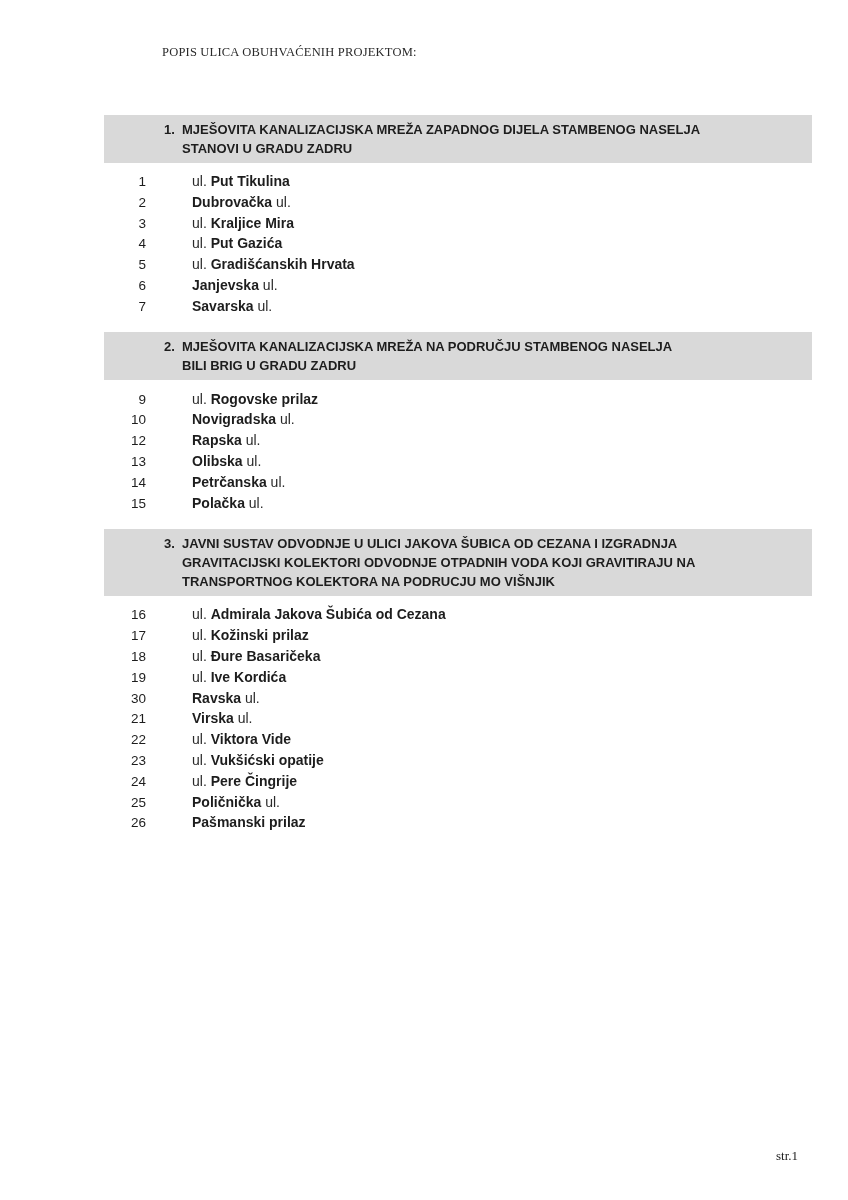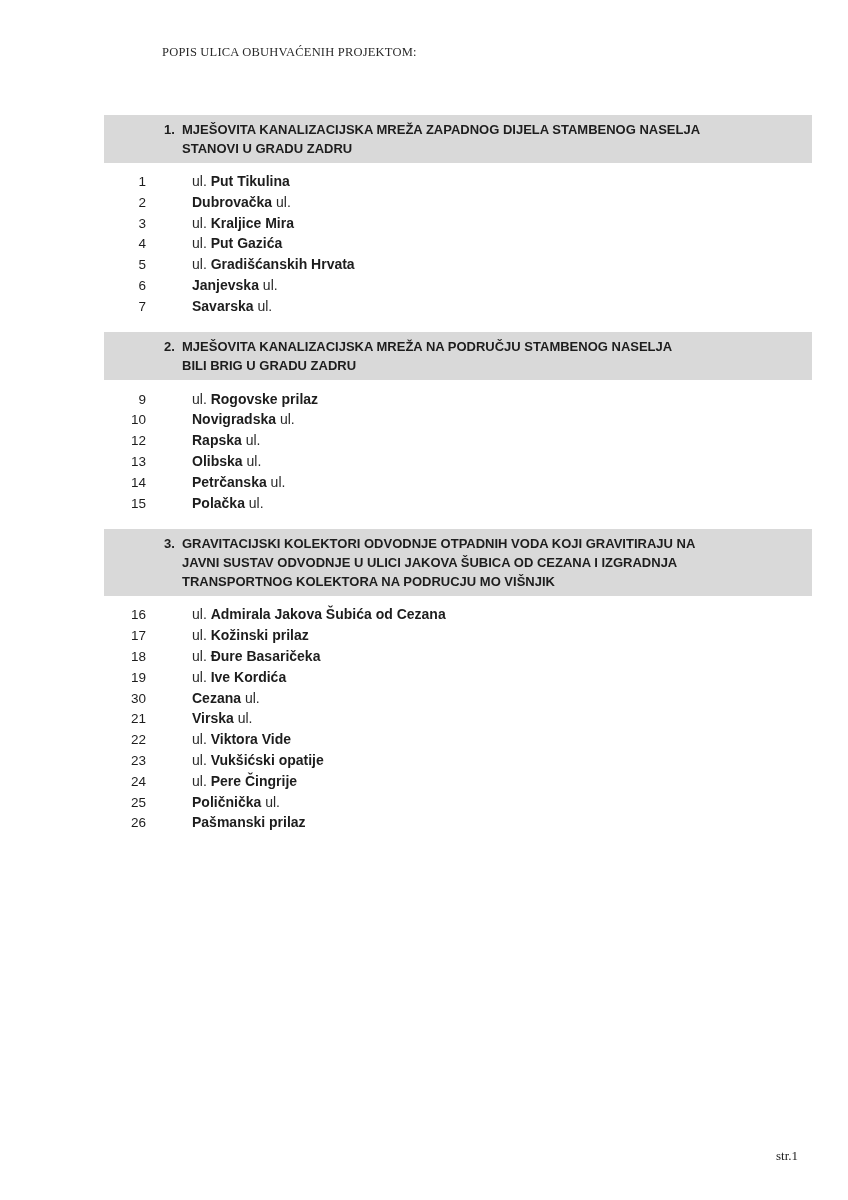--- a/index.html
+++ b/index.html
@@ -165,22 +165,22 @@
   <li class="row">
     <span class="num">15</span><span class="txt"><span class="pre"></span><span class="nm">Polačka</span><span class="suf"> ul.</span></span>
   </li>
 </ol>
   </section>
 
   <section>
     <div class="bar">
       <span class="bar-num">3.</span>
       <div class="bar-lines">
+            <div>JAVNI SUSTAV ODVODNJE U ULICI JAKOVA ŠUBICA OD CEZANA I IZGRADNJA</div>
             <div>GRAVITACIJSKI KOLEKTORI ODVODNJE OTPADNIH VODA KOJI GRAVITIRAJU NA</div>
-            <div>JAVNI SUSTAV ODVODNJE U ULICI JAKOVA ŠUBICA OD CEZANA I IZGRADNJA</div>
             <div>TRANSPORTNOG KOLEKTORA NA PODRUCJU MO VIŠNJIK</div>
           </div>
     </div>
     <ol class="items">
   <li class="row">
     <span class="num">16</span><span class="txt"><span class="pre">ul. </span><span class="nm">Admirala Jakova Šubića od Cezana</span><span class="suf"></span></span>
   </li>
 
   <li class="row">
     <span class="num">17</span><span class="txt"><span class="pre">ul. </span><span class="nm">Kožinski prilaz</span><span class="suf"></span></span>
@@ -188,21 +188,21 @@
 
   <li class="row">
     <span class="num">18</span><span class="txt"><span class="pre">ul. </span><span class="nm">Đure Basaričeka</span><span class="suf"></span></span>
   </li>
 
   <li class="row">
     <span class="num">19</span><span class="txt"><span class="pre">ul. </span><span class="nm">Ive Kordića</span><span class="suf"></span></span>
   </li>
 
   <li class="row">
-    <span class="num">30</span><span class="txt"><span class="pre"></span><span class="nm">Cezana</span><span class="suf"> ul.</span></span>
+    <span class="num">30</span><span class="txt"><span class="pre"></span><span class="nm">Ravska</span><span class="suf"> ul.</span></span>
   </li>
 
   <li class="row">
     <span class="num">21</span><span class="txt"><span class="pre"></span><span class="nm">Virska</span><span class="suf"> ul.</span></span>
   </li>
 
   <li class="row">
     <span class="num">22</span><span class="txt"><span class="pre">ul. </span><span class="nm">Viktora Vide</span><span class="suf"></span></span>
   </li>
 

